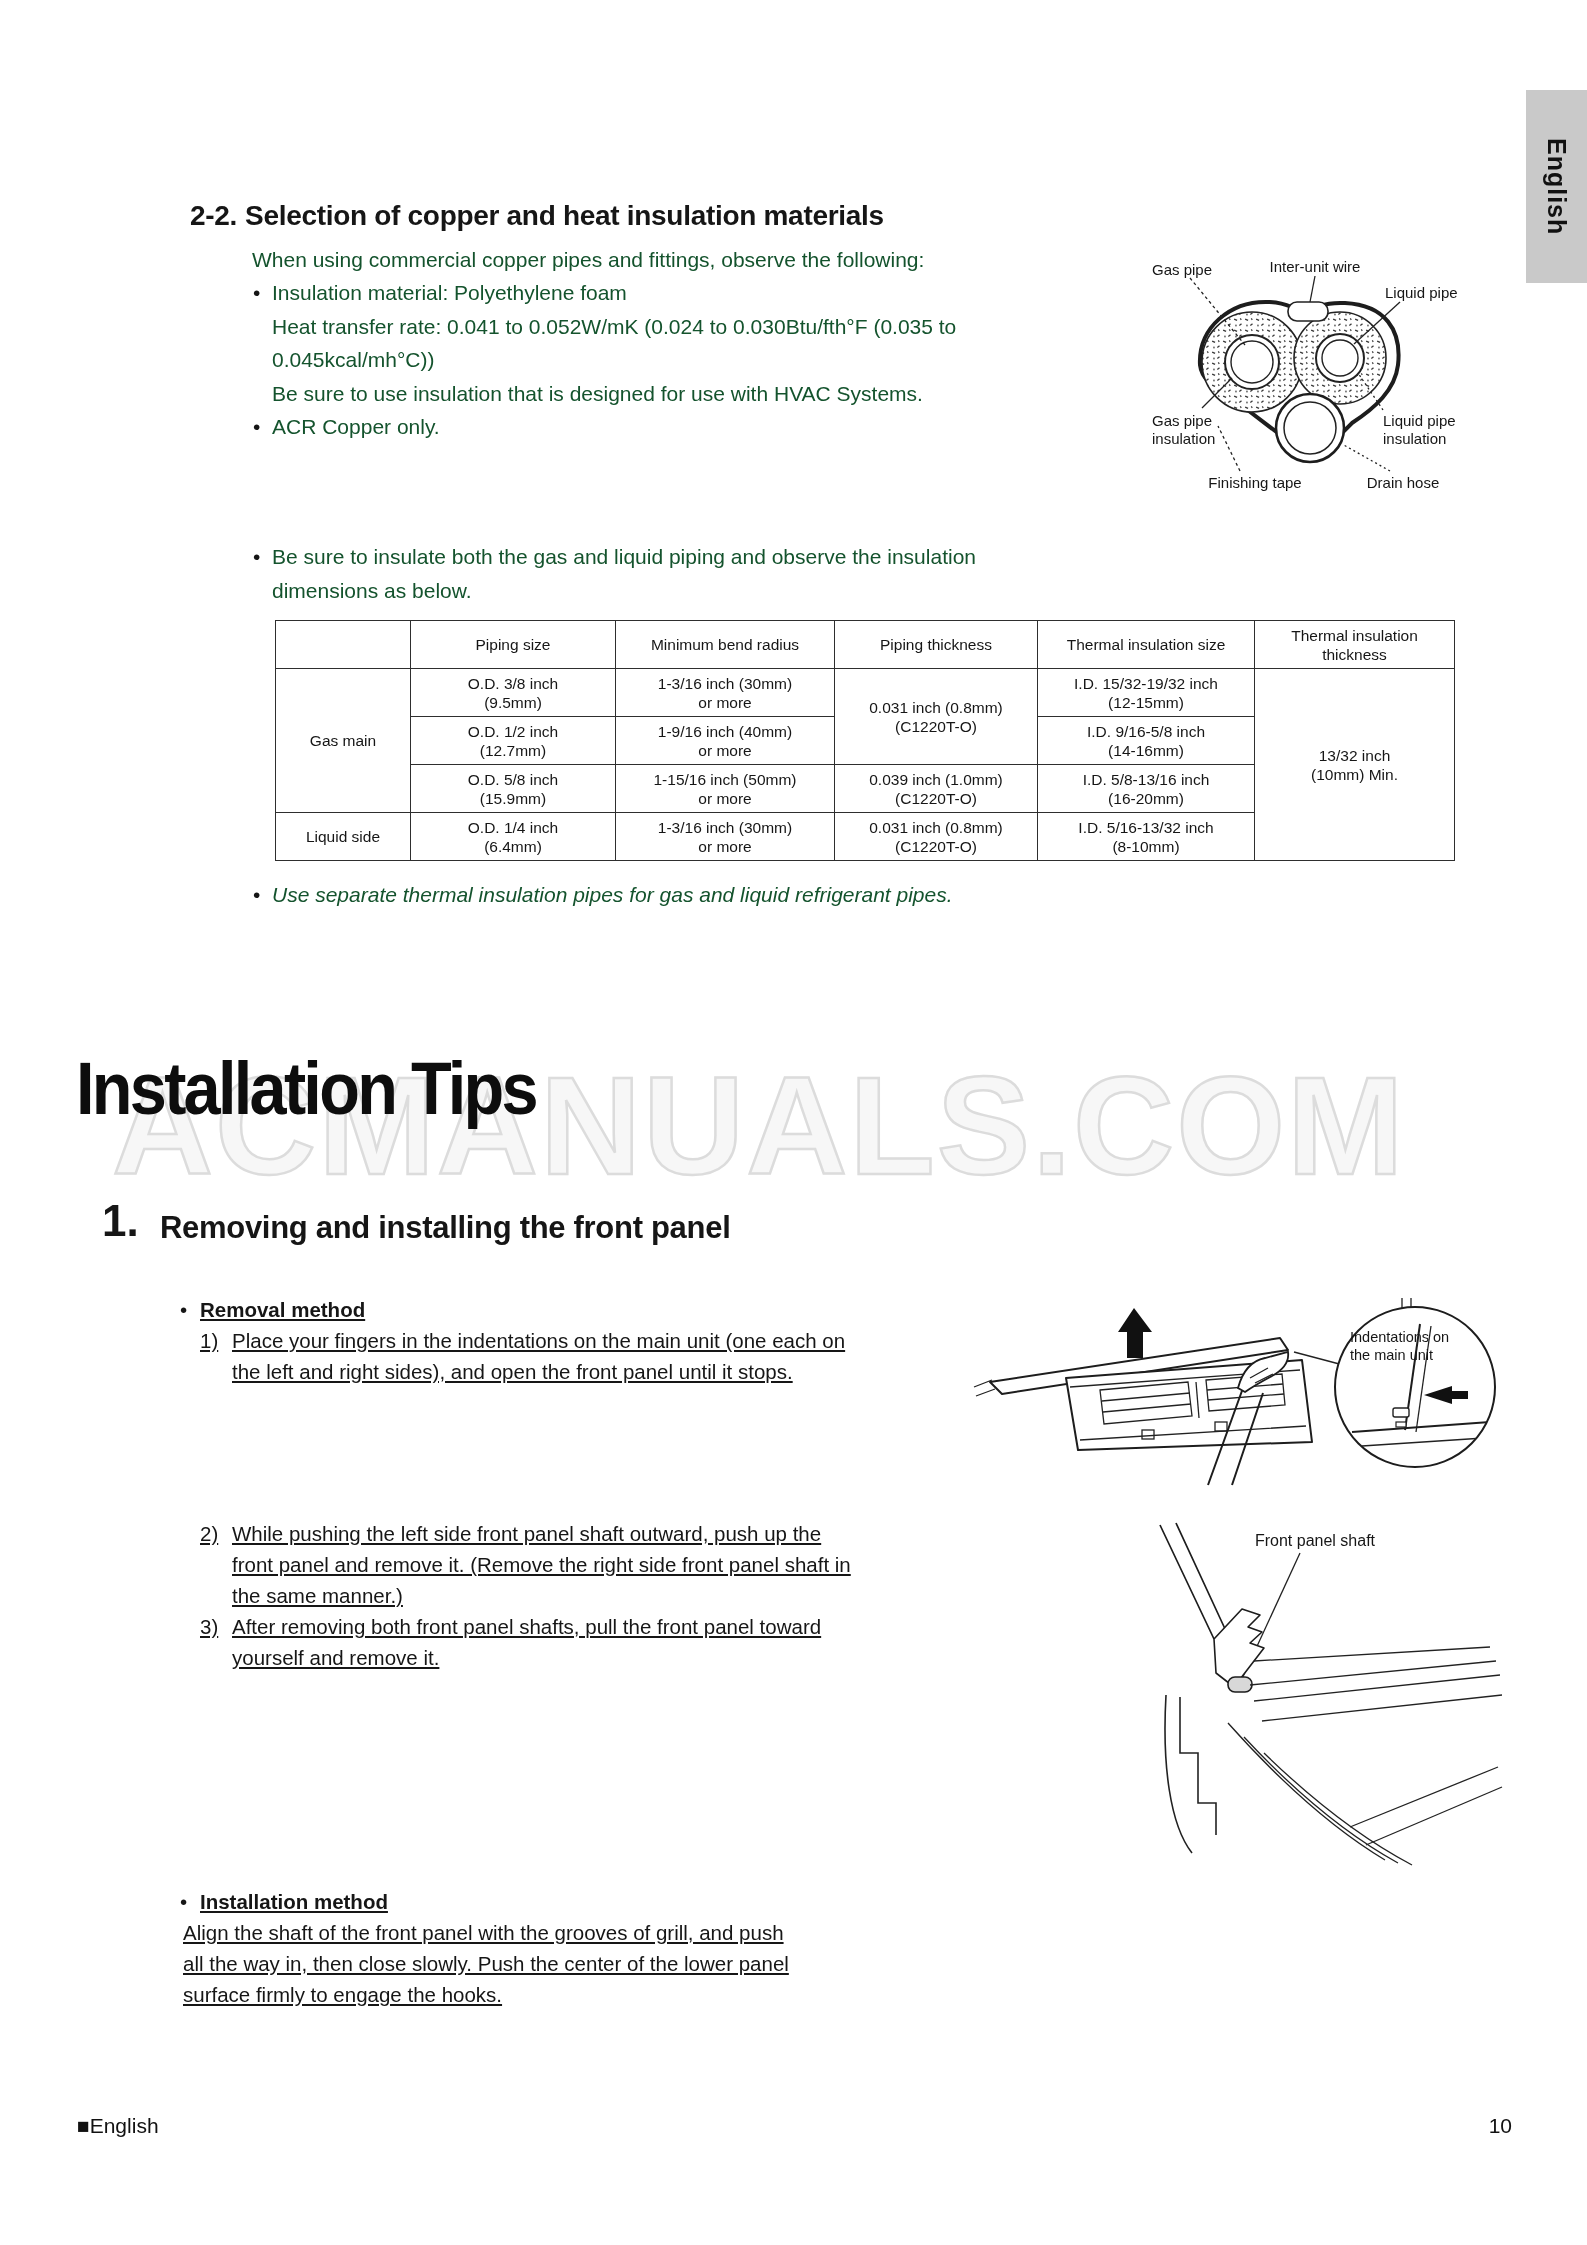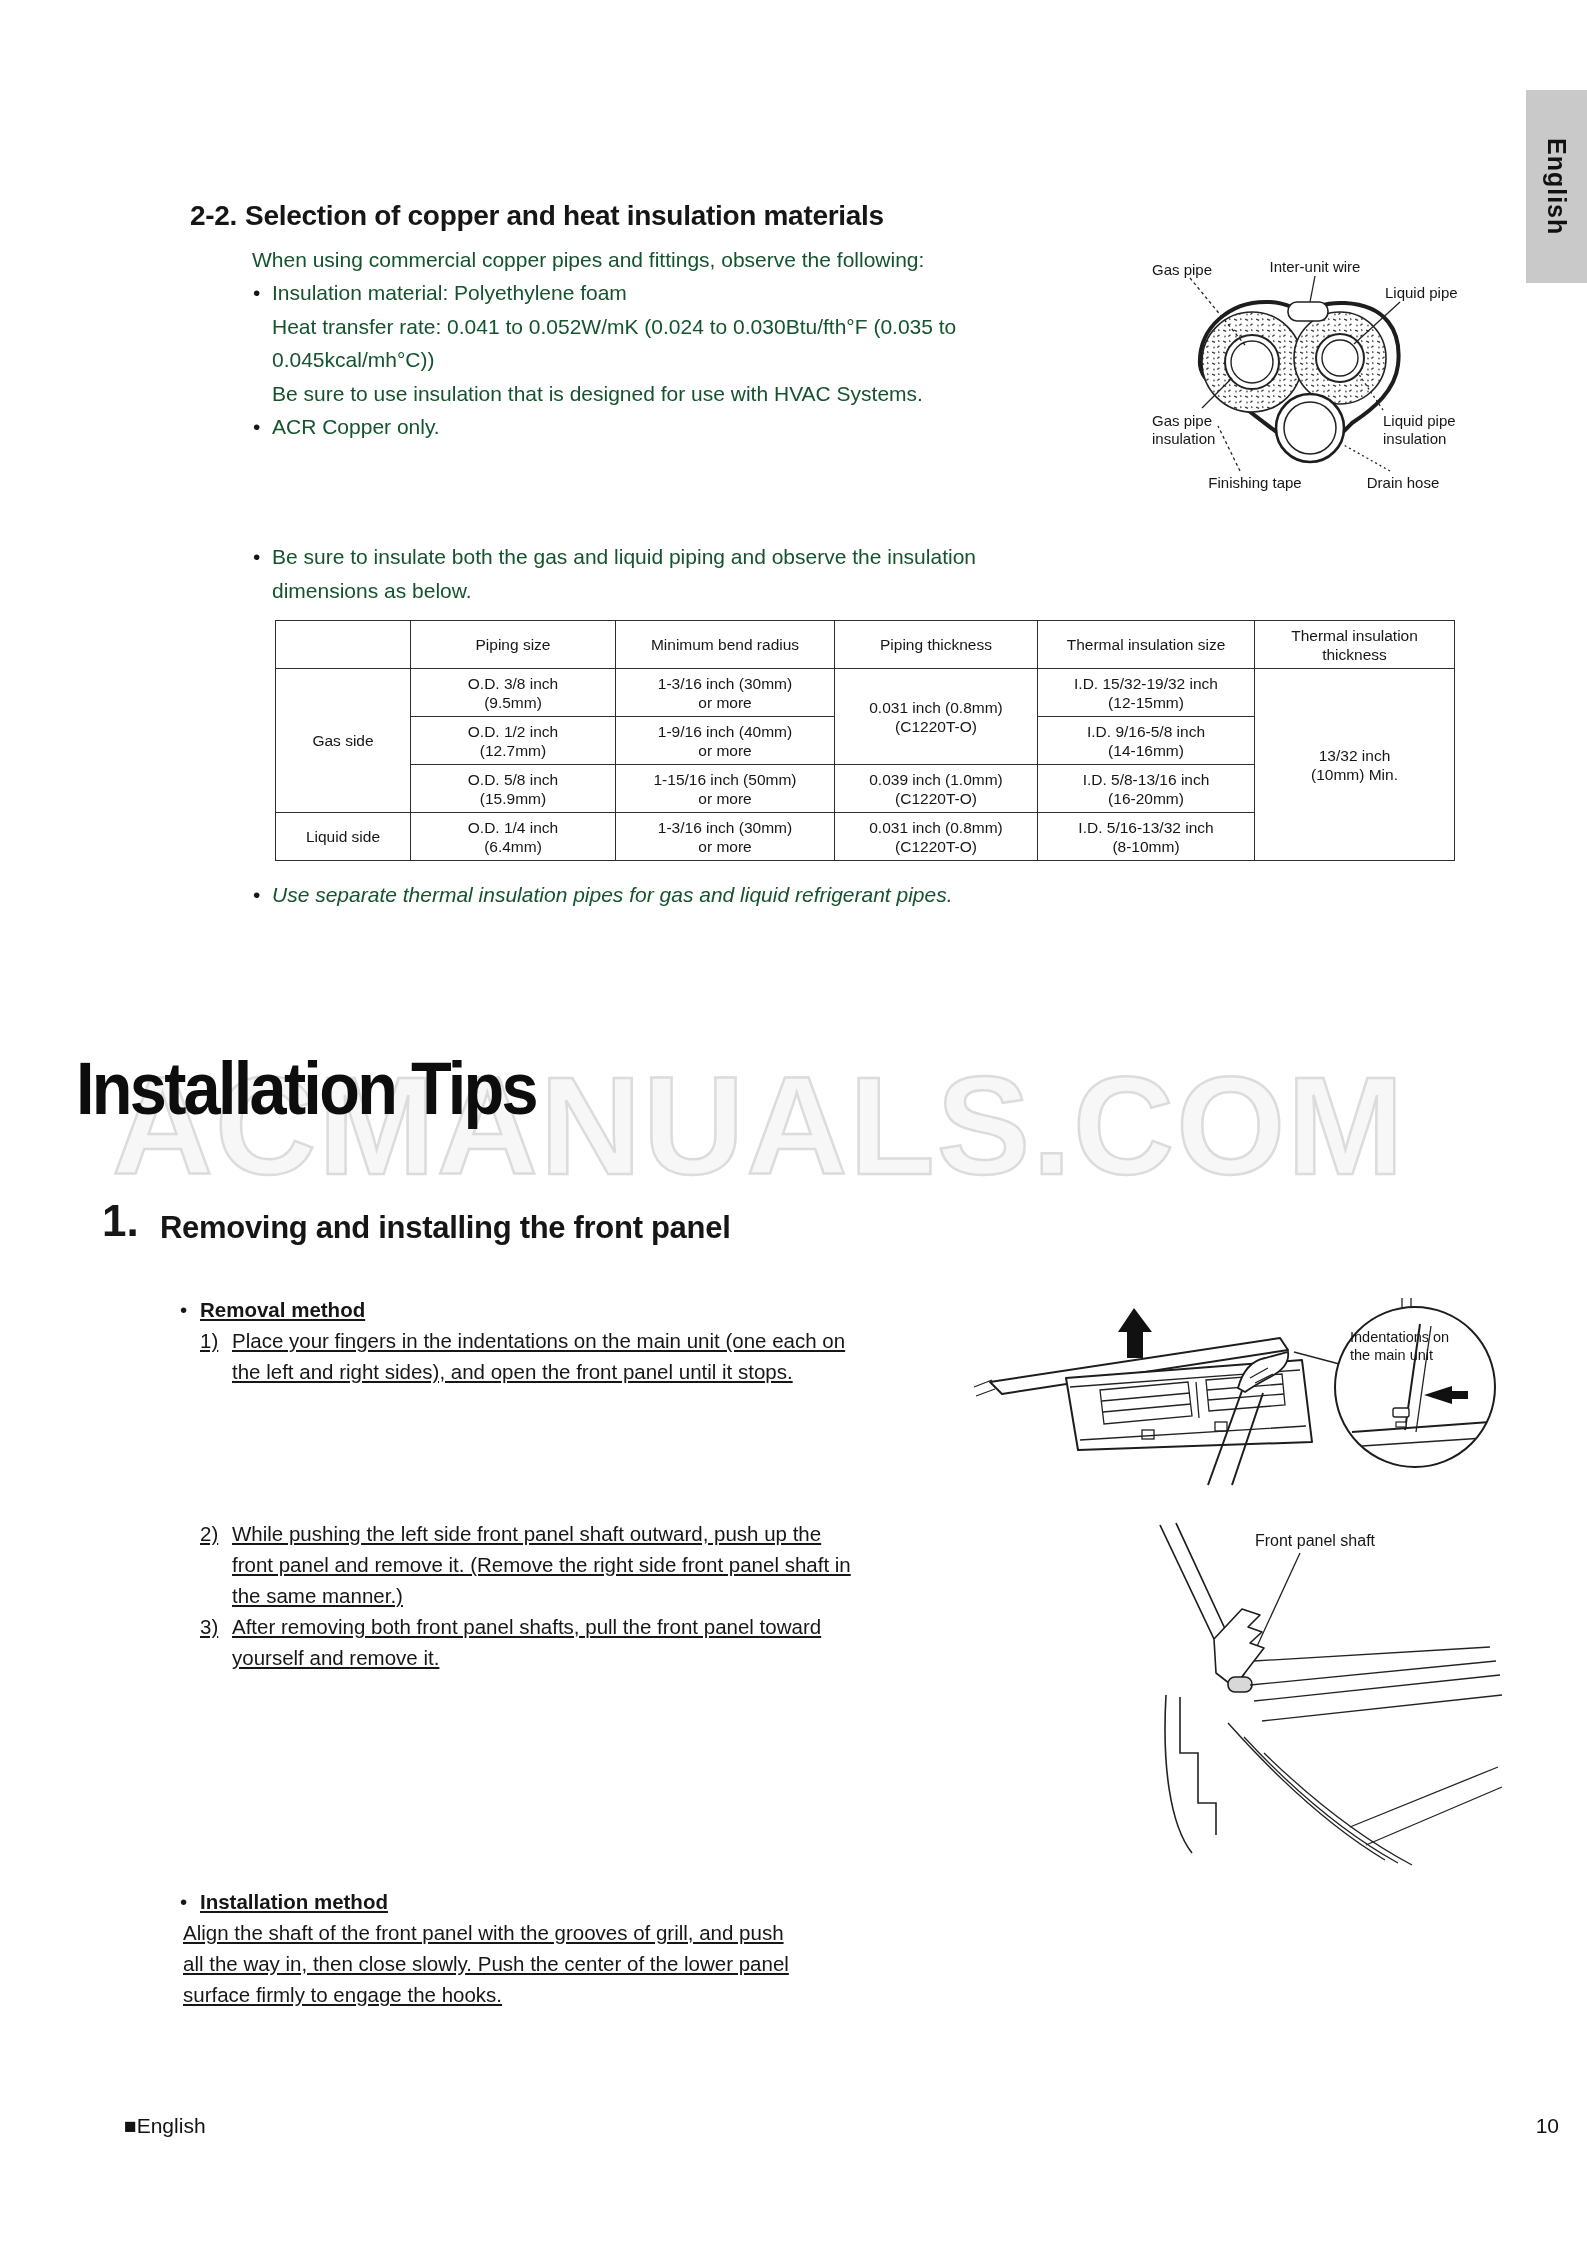--- a/index.html
+++ b/index.html
@@ -32,21 +32,21 @@
   .wm{
     position:absolute;left:112px;top:1056px;font-size:140px;font-weight:bold;letter-spacing:2px;
     color:#f7f7f7;-webkit-text-stroke:2.5px #dcdcdc;z-index:0;line-height:1;
   }
   .tips{
     position:absolute;left:76px;top:1052px;font-size:74px;font-weight:bold;letter-spacing:-3px;
     transform:scaleX(0.9);transform-origin:left top;z-index:1;line-height:1;color:#0d0d0d;
   }
   .s1num{position:absolute;left:102px;top:1196px;font-size:44px;font-weight:bold;}
   .s1title{position:absolute;left:160px;top:1210px;font-size:31px;font-weight:bold;letter-spacing:-0.3px;text-align:right;}
-  .footer{position:absolute;top:2114px;font-size:21px;color:#111;margin-left:47px;}
+  .footer{position:absolute;top:2114px;font-size:21px;color:#111;}
   svg text{font-family:"Liberation Sans",sans-serif;fill:#161616;}
   .thin{stroke:#222;stroke-width:1.3;fill:none;}
 </style>
 </head>
 <body>
 
 <div class="lang-tab">
   <span>English</span>
 </div>
 
@@ -133,21 +133,21 @@
   <tbody>
       <tr style="height:48px">
     <td></td>
     <th>Piping size</th>
     <th>Minimum bend radius</th>
     <th>Piping thickness</th>
     <th>Thermal insulation size</th>
     <th>Thermal insulation thickness</th>
   </tr>
   <tr style="height:48px">
-    <td rowspan="3">Gas side</td>
+    <td rowspan="3">Gas main</td>
     <td>O.D. 3/8 inch
 (9.5mm)</td>
     <td>1-3/16 inch (30mm)
 or more</td>
     <td rowspan="2">0.031 inch (0.8mm)
 (C1220T-O)</td>
     <td>I.D. 15/32-19/32 inch
 (12-15mm)</td>
     <td rowspan="4">13/32 inch
 (10mm) Min.</td>

